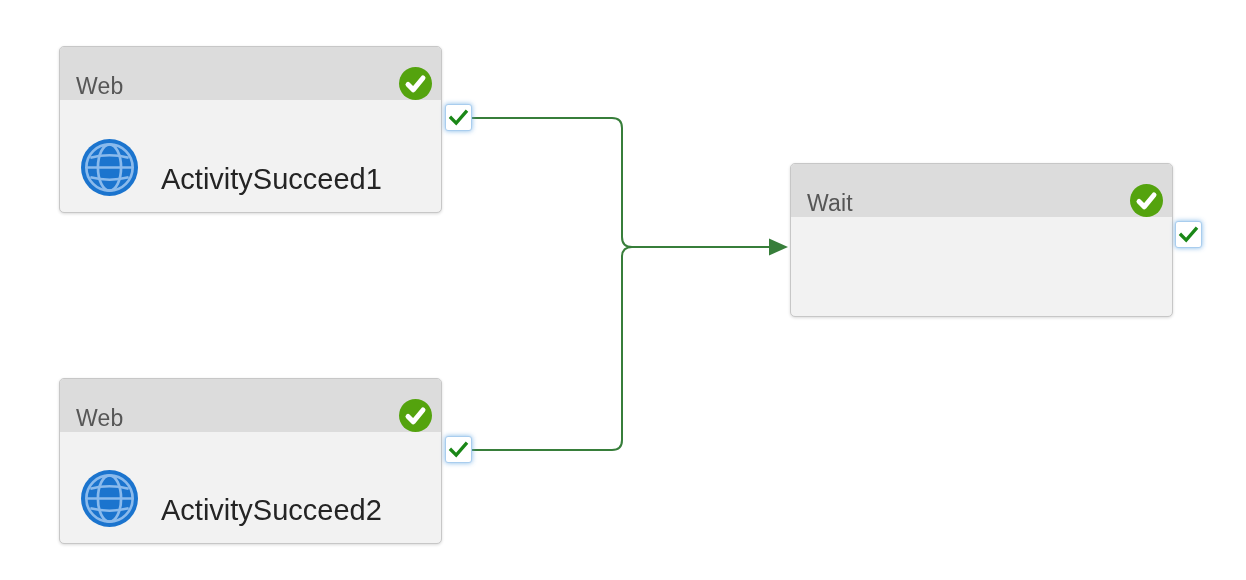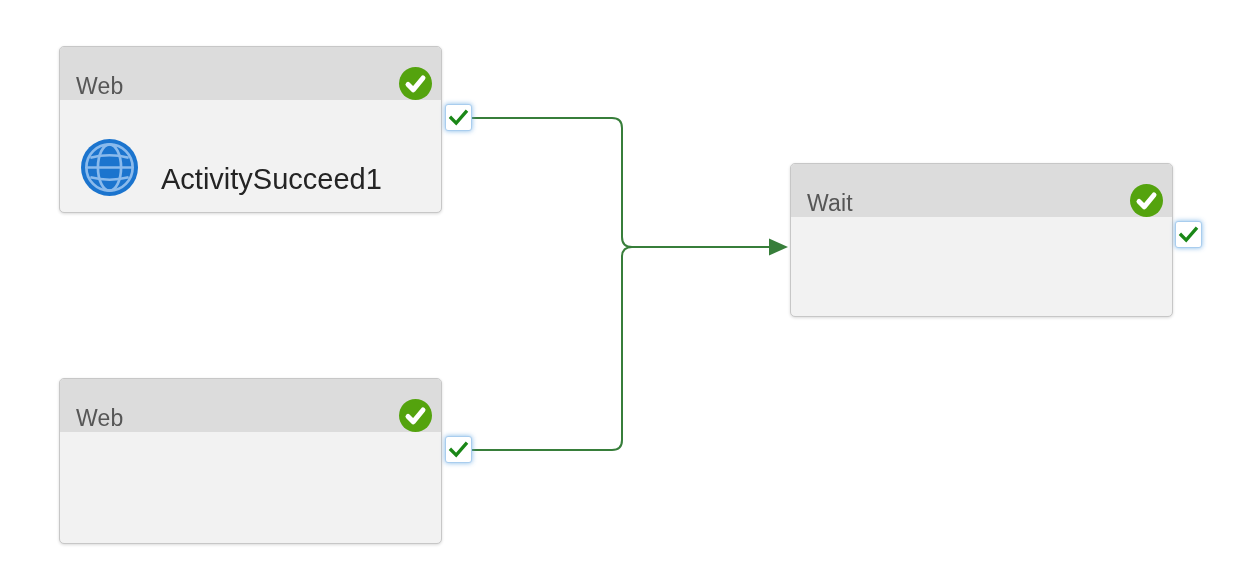--- a/index.html
+++ b/index.html
@@ -90,20 +90,31 @@
   </div>
 
   <div class="node n2">
     <div class="node-header">
       <span class="node-type">Web</span>
       <svg class="badge" viewBox="0 0 33 33">
         <circle cx="16.5" cy="16.5" r="16.5" fill="#54a30e"></circle>
         <path d="M 9 17.5 L 14.2 22.8 L 24 11" fill="none" stroke="#ffffff" stroke-width="5" stroke-linecap="round" stroke-linejoin="round"></path>
       </svg>
     </div>
+    <div class="node-body">
+      <svg class="node-icon" width="57" height="57" viewBox="0 0 64 64">
+        <circle cx="32" cy="32" r="32" fill="#1b74ce"></circle>
+        <circle cx="32" cy="32" r="26" fill="none" stroke="#8abaec" stroke-width="3"></circle>
+        <ellipse cx="32" cy="32" rx="13" ry="26" fill="none" stroke="#8abaec" stroke-width="3"></ellipse>
+        <line x1="6" y1="32" x2="58" y2="32" stroke="#8abaec" stroke-width="3"></line>
+        <path d="M 10.5 21 Q 32 15.5 53.5 21" fill="none" stroke="#8abaec" stroke-width="3"></path>
+        <path d="M 10.5 43 Q 32 48.5 53.5 43" fill="none" stroke="#8abaec" stroke-width="3"></path>
+      </svg>
+      <span class="node-name">ActivitySucceed2</span>
+    </div>
   </div>
 
   <div class="node n3">
     <div class="node-header">
       <span class="node-type">Wait</span>
       <svg class="badge" viewBox="0 0 33 33">
         <circle cx="16.5" cy="16.5" r="16.5" fill="#54a30e"></circle>
         <path d="M 9 17.5 L 14.2 22.8 L 24 11" fill="none" stroke="#ffffff" stroke-width="5" stroke-linecap="round" stroke-linejoin="round"></path>
       </svg>
     </div>

